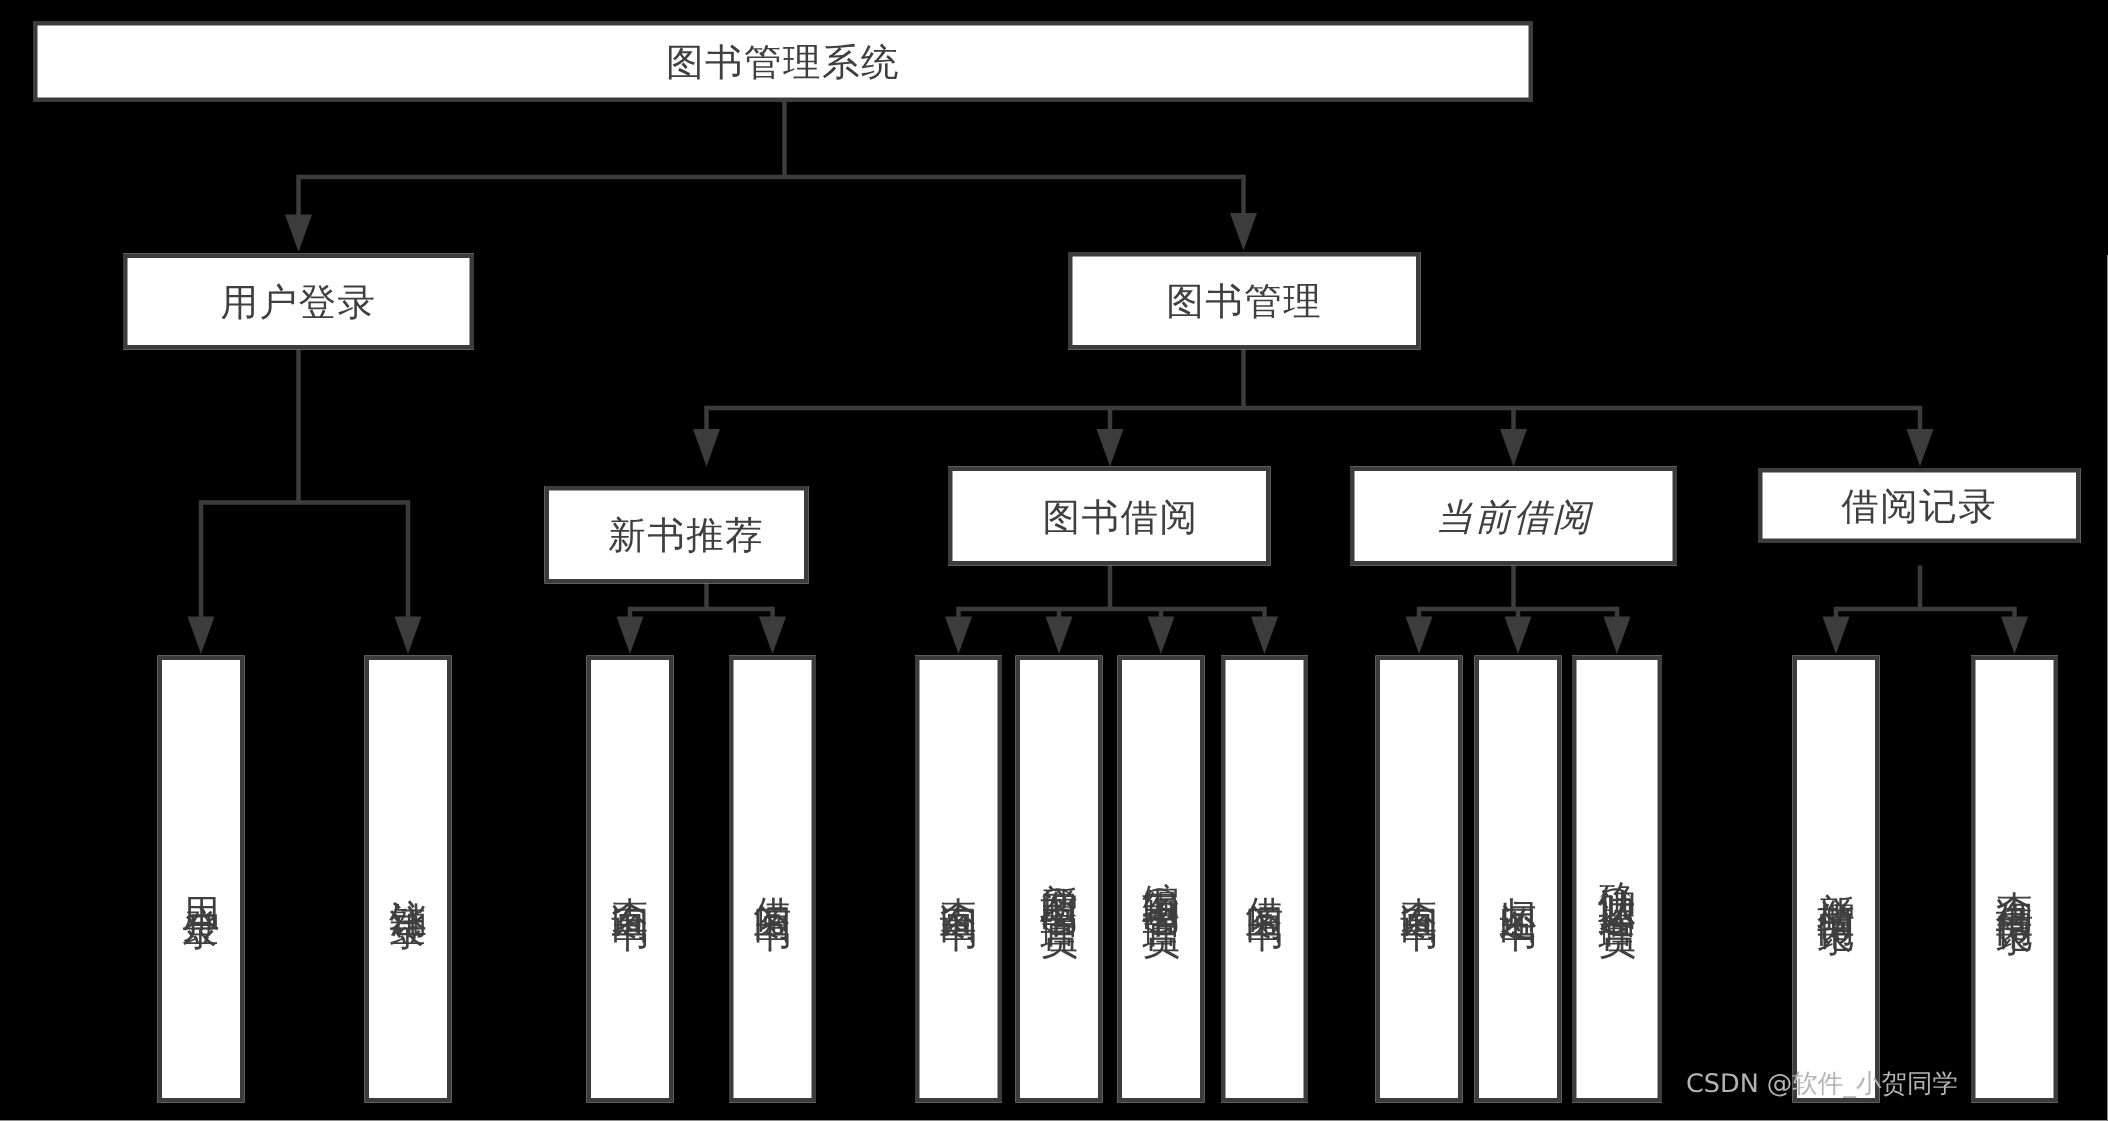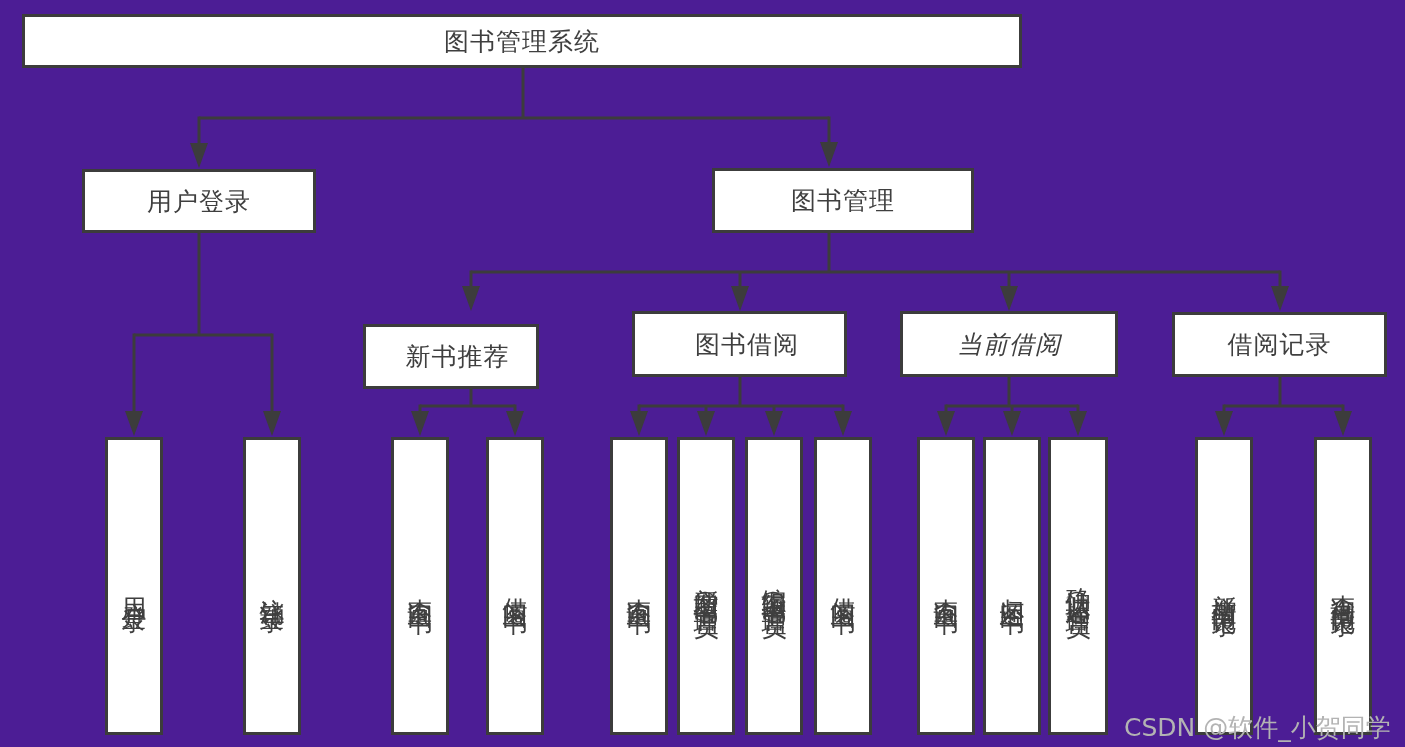--- a/index.html
+++ b/index.html
@@ -1,38 +1,38 @@
 <!DOCTYPE html>
 <html><head>
 <meta charset="utf-8">
 <style>
   html,body{margin:0;padding:0;background:#ffffff;}
   body{font-family:"DejaVu Sans","Liberation Sans",sans-serif;}
-  #stage{position:relative;width:1405px;height:747px;background:#4c1d95;overflow:hidden;}
+  #stage{position:relative;width:1405px;height:747px;background:#000000;overflow:hidden;}
   #connector-layer{position:absolute;left:0;top:0;z-index:0;}
   .hbox{
     position:absolute;z-index:1;background:#ffffff;
     border:3px solid #3c3c3c;box-sizing:border-box;
     display:flex;align-items:center;justify-content:center;
   }
   .hbox span{font-size:25px;letter-spacing:1px;color:#3f3f3f;white-space:nowrap;}
   .vbox{
     position:absolute;z-index:1;background:#ffffff;
     border:3px solid #3c3c3c;box-sizing:border-box;
     top:437px;width:58px;height:298px;
     display:flex;align-items:center;justify-content:center;
   }
   .vbox span{
     writing-mode:vertical-rl;text-orientation:mixed;
     font-size:25px;letter-spacing:4px;line-height:1;
     color:#3f3f3f;white-space:nowrap;
   }
   #watermark{
     position:absolute;z-index:2;left:1124px;top:711px;
-    font-size:25px;color:#b3b3b3;letter-spacing:0px;white-space:nowrap;
+    font-size:17px;color:#b3b3b3;letter-spacing:0px;white-space:nowrap;
   }
 </style>
 </head>
 <body>
 
 <div id="stage">
 
   <svg id="connector-layer" width="1405" height="747" viewBox="0 0 1405 747">
     <defs>
       <path id="ah" d="M -9,-25 L 9,-25 L 0,0 Z" fill="#3c3c3c"></path>
@@ -102,34 +102,34 @@
     </g>
   </svg>
 
   <div class="hbox" style="left:22px;top:14px;width:1000px;height:54px;">
     <span>图书管理系统</span>
   </div>
 
   <div class="hbox" style="left:82px;top:169px;width:234px;height:64px;">
     <span>用户登录</span>
   </div>
-  <div class="hbox" style="left:712px;top:168px;width:262px;height:65px;">
+  <div class="hbox" style="left:712px;top:168px;width:235px;height:65px;">
     <span>图书管理</span>
   </div>
 
   <div class="hbox" style="left:363px;top:324px;width:176px;height:65px;padding-left:13px;">
     <span>新书推荐</span>
   </div>
   <div class="hbox" style="left:632px;top:311px;width:215px;height:66px;padding-left:15px;">
     <span>图书借阅</span>
   </div>
   <div class="hbox" style="left:900px;top:311px;width:218px;height:66px;font-style:italic;">
     <span>当前借阅</span>
   </div>
-  <div class="hbox" style="left:1172px;top:312px;width:215px;height:65px;">
+  <div class="hbox" style="left:1172px;top:312px;width:215px;height:50px;">
     <span>借阅记录</span>
   </div>
 
   <div class="vbox" style="left:105px;">
     <span>用户登录</span>
   </div>
   <div class="vbox" style="left:243px;">
     <span>注销登录</span>
   </div>
 

